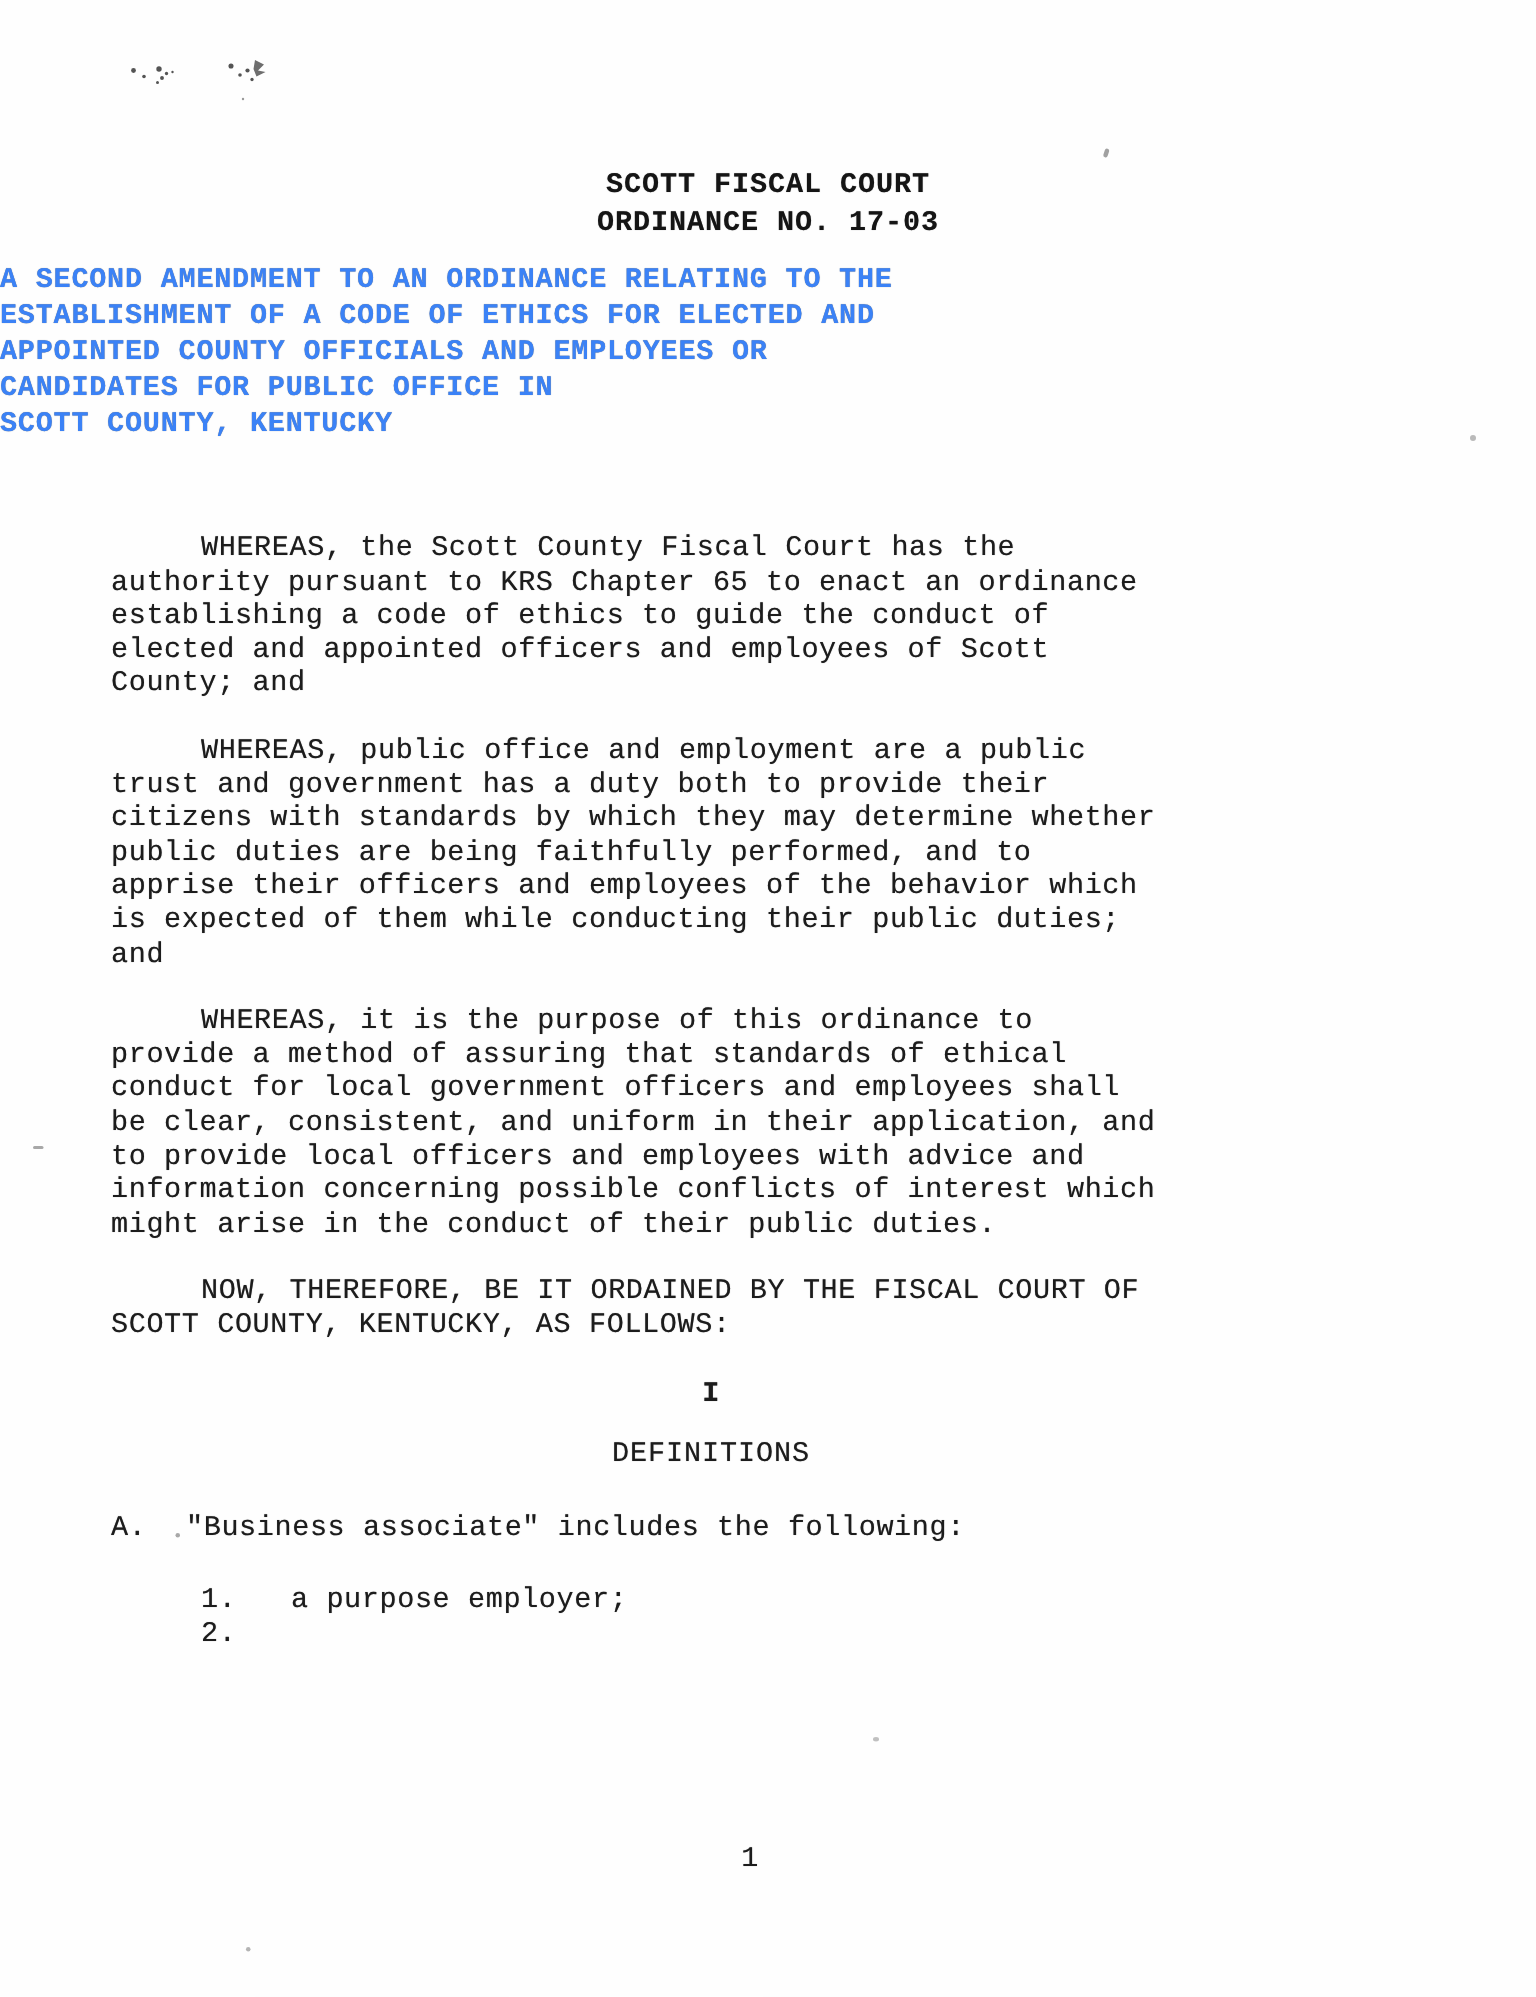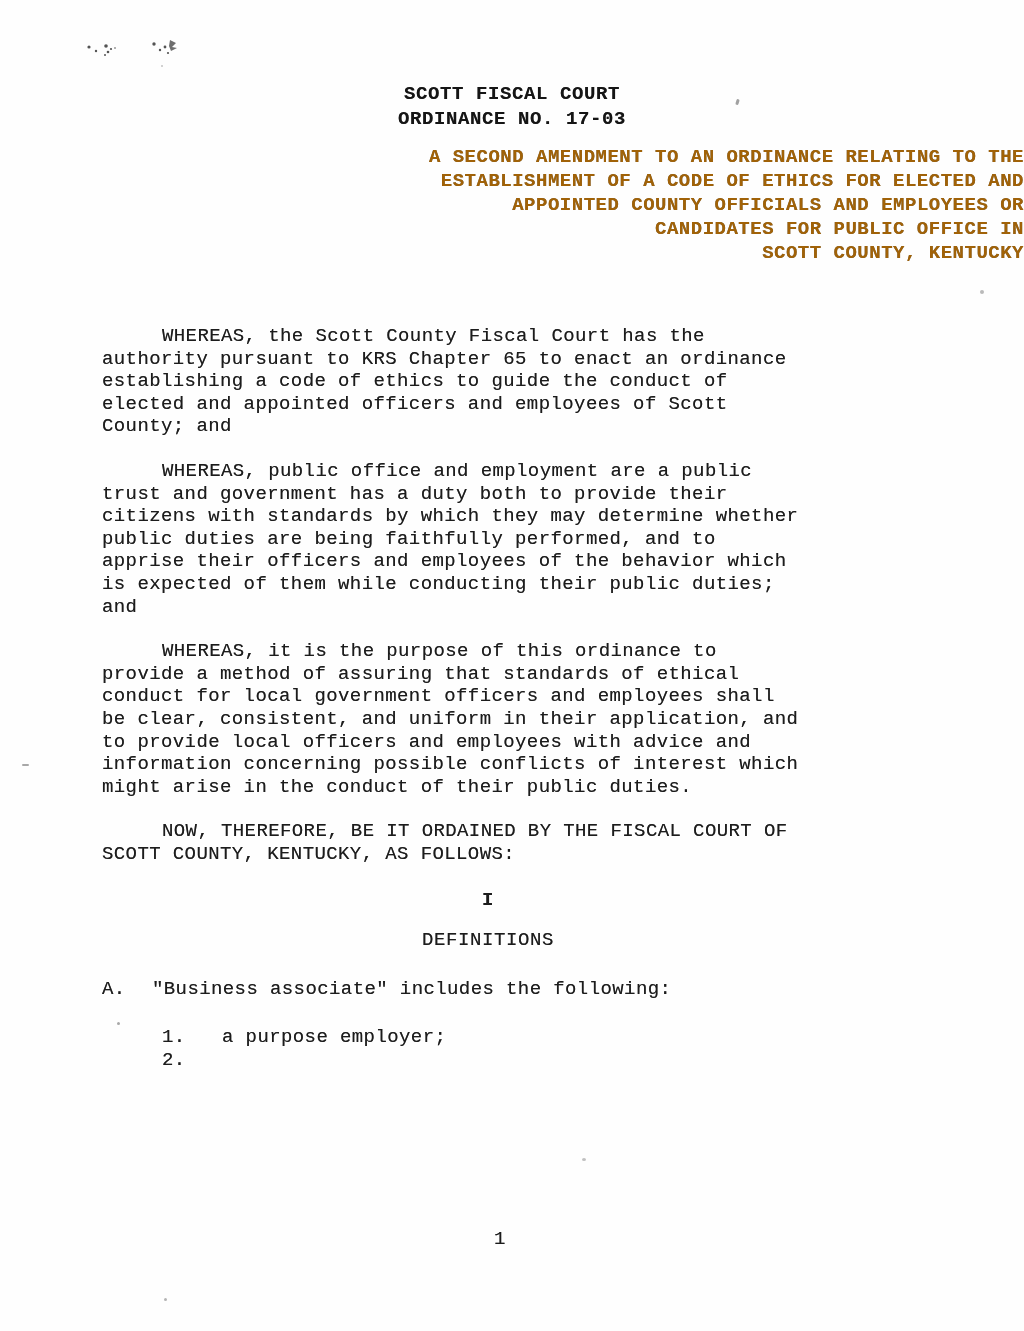--- a/index.html
+++ b/index.html
@@ -9,48 +9,48 @@
   }
   .page {
     position: relative;
     width: 1024px;
     height: 1331px;
     background: #fefefe;
     overflow: hidden;
     font-family: "Liberation Mono", "DejaVu Sans Mono", monospace;
     color: #1c1c1c;
     box-sizing: border-box;
-    padding-top: 82px;
+    padding-top: 111px;
     text-shadow: 0 0 0.5px rgba(20,20,20,0.6);
   }
 
   
   .doc-header {
     text-align: center;
     font-size: 19px;
     line-height: 25px;
     font-weight: bold;
     letter-spacing: 0.6px;
     color: #151515;
     white-space: pre-line;
   }
   .doc-title {
     margin-top: 13px;
-    text-align: right;
+    text-align: left;
     font-size: 19px;
     line-height: 24px;
     font-weight: bold;
     letter-spacing: 0.5px;
-    color: #a16207;
+    color: #3b82f6;
     white-space: pre-line;
   }
 
   
   .body-block {
-    margin: 60px 150px 0 102px;
+    margin: 60px 150px 0 74px;
     font-size: 19px;
     line-height: 22.6px;
     letter-spacing: 0.4px;
   }
   .para {
     white-space: pre-line;
     text-indent: 60px;
     margin: 0 0 0 0;
   }
   .para + .para { margin-top: 22px; }

